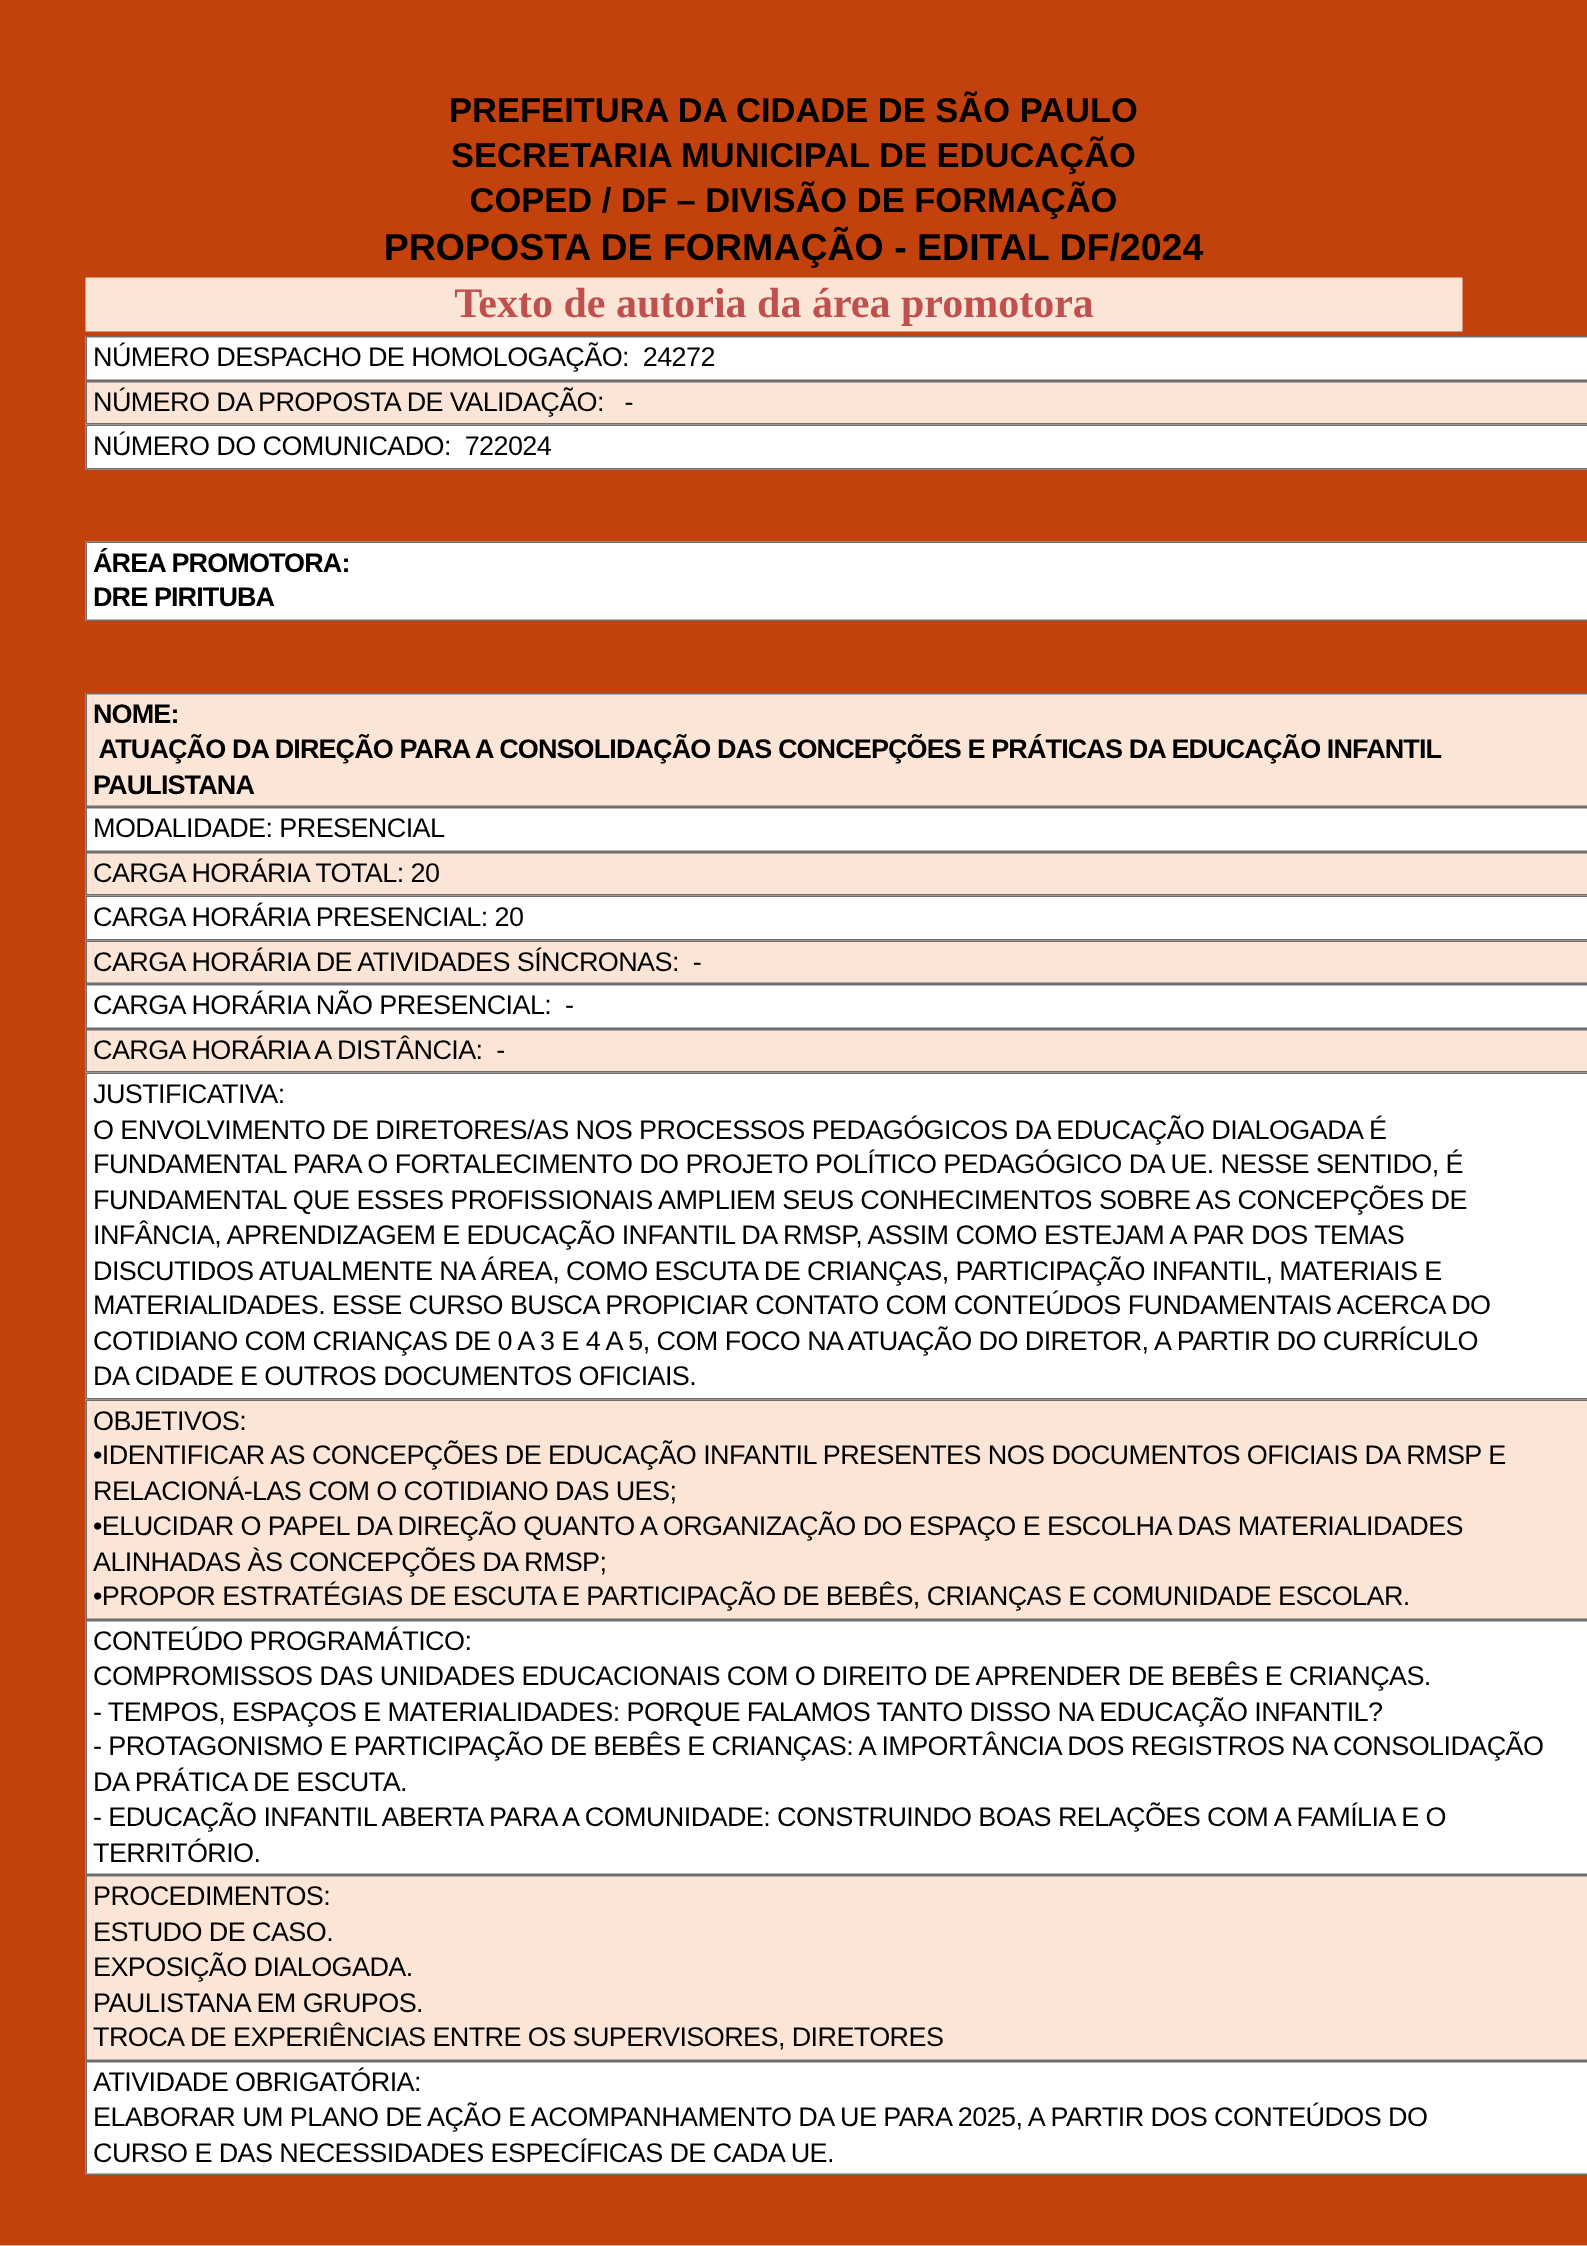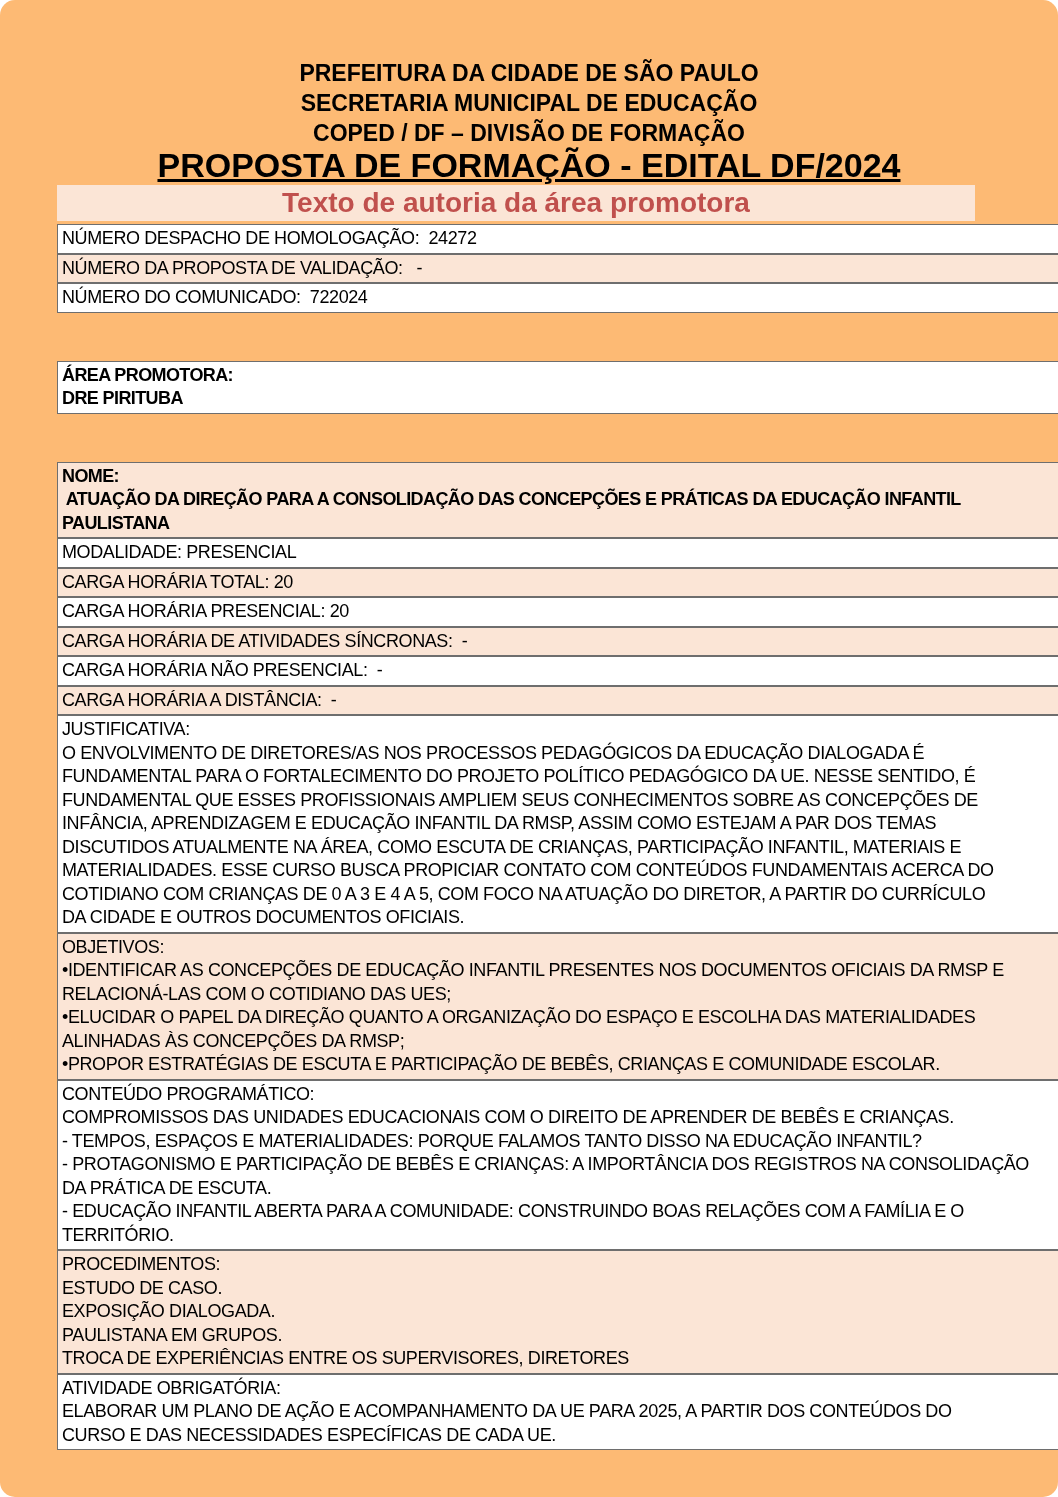--- a/index.html
+++ b/index.html
@@ -8,51 +8,50 @@
     --border: #6E6E6E;
     --ink: #000000;
   }
   html,body{
     margin:0; padding:0; background:#ffffff;
   }
   .page{
     position:relative;
     width:1058px; height:1497px;
     overflow:hidden;
-    background:#fdba74;
+    background:#c2410c;
     color:var(--ink);
     font-family:"Liberation Sans", sans-serif;
-    border-radius:15px;
   }
   .doc-header{
     padding-top:58px;
     text-align:center;
     font-weight:bold;
   }
   .h-line{
     font-size:23px;
     line-height:30px;
     white-space:pre;
   }
   .h-line.large{
-    font-size:34px;
+    font-size:25px;
     line-height:34px;
-    text-decoration:underline;
   }
   .banner{
     margin:3px 0 0 57px;
     width:918px;
     background:var(--peach);
     color:var(--banner-text);
     font-weight:bold;
     font-size:28px;
     line-height:30px;
     text-align:center;
     padding:3px 0;
     box-sizing:border-box;
+    font-family:Liberation Serif, serif;
   }
   .form-table{
     margin:3px 0 0 57px;
     width:1016px;
     display:flex;
     flex-direction:column;
     gap:0;
   }
   .row{
     box-sizing:border-box;

